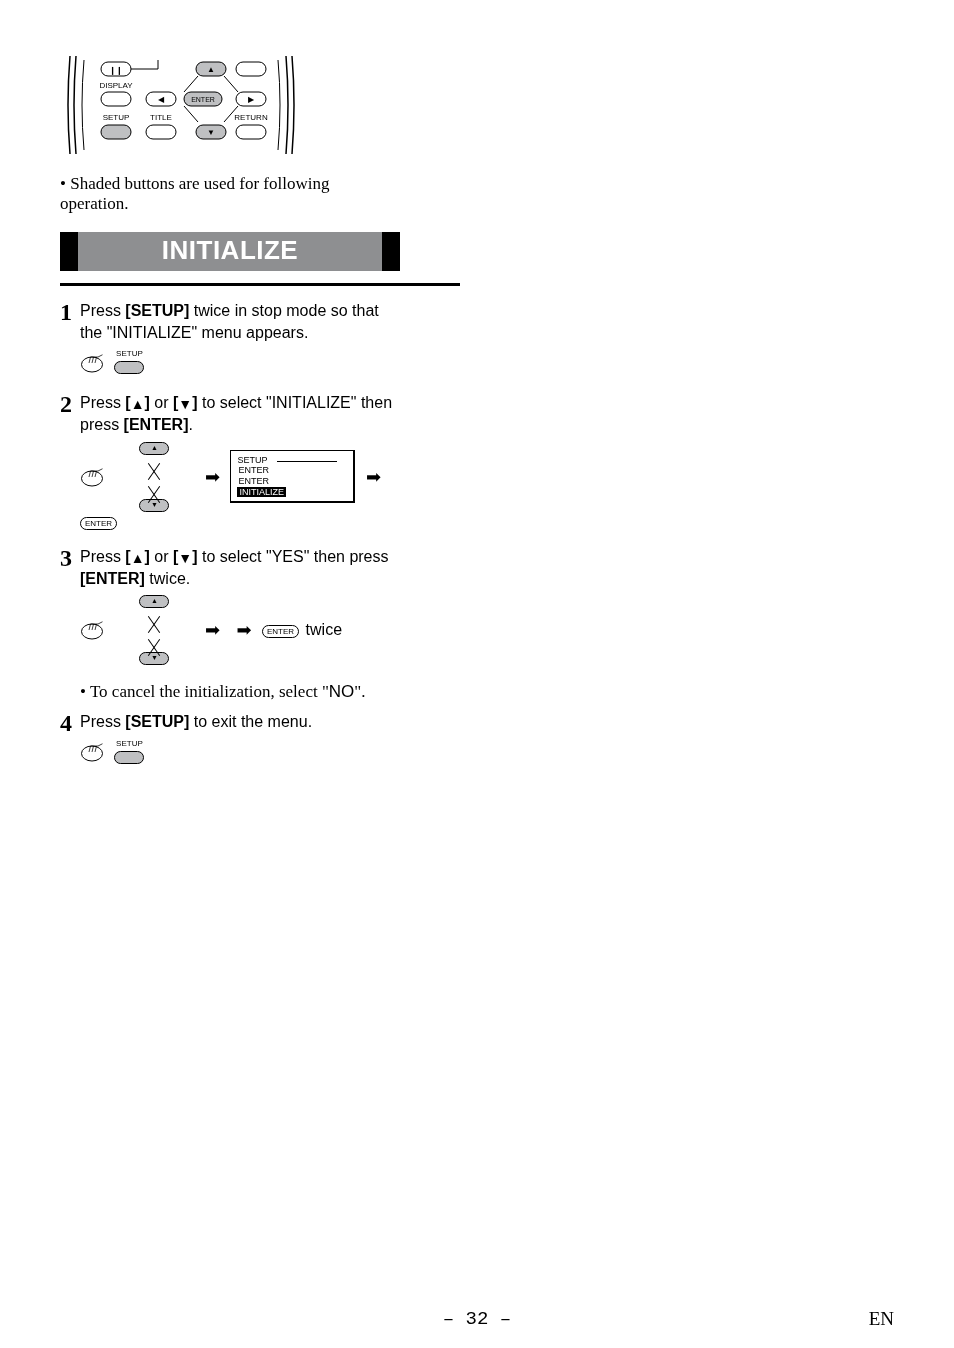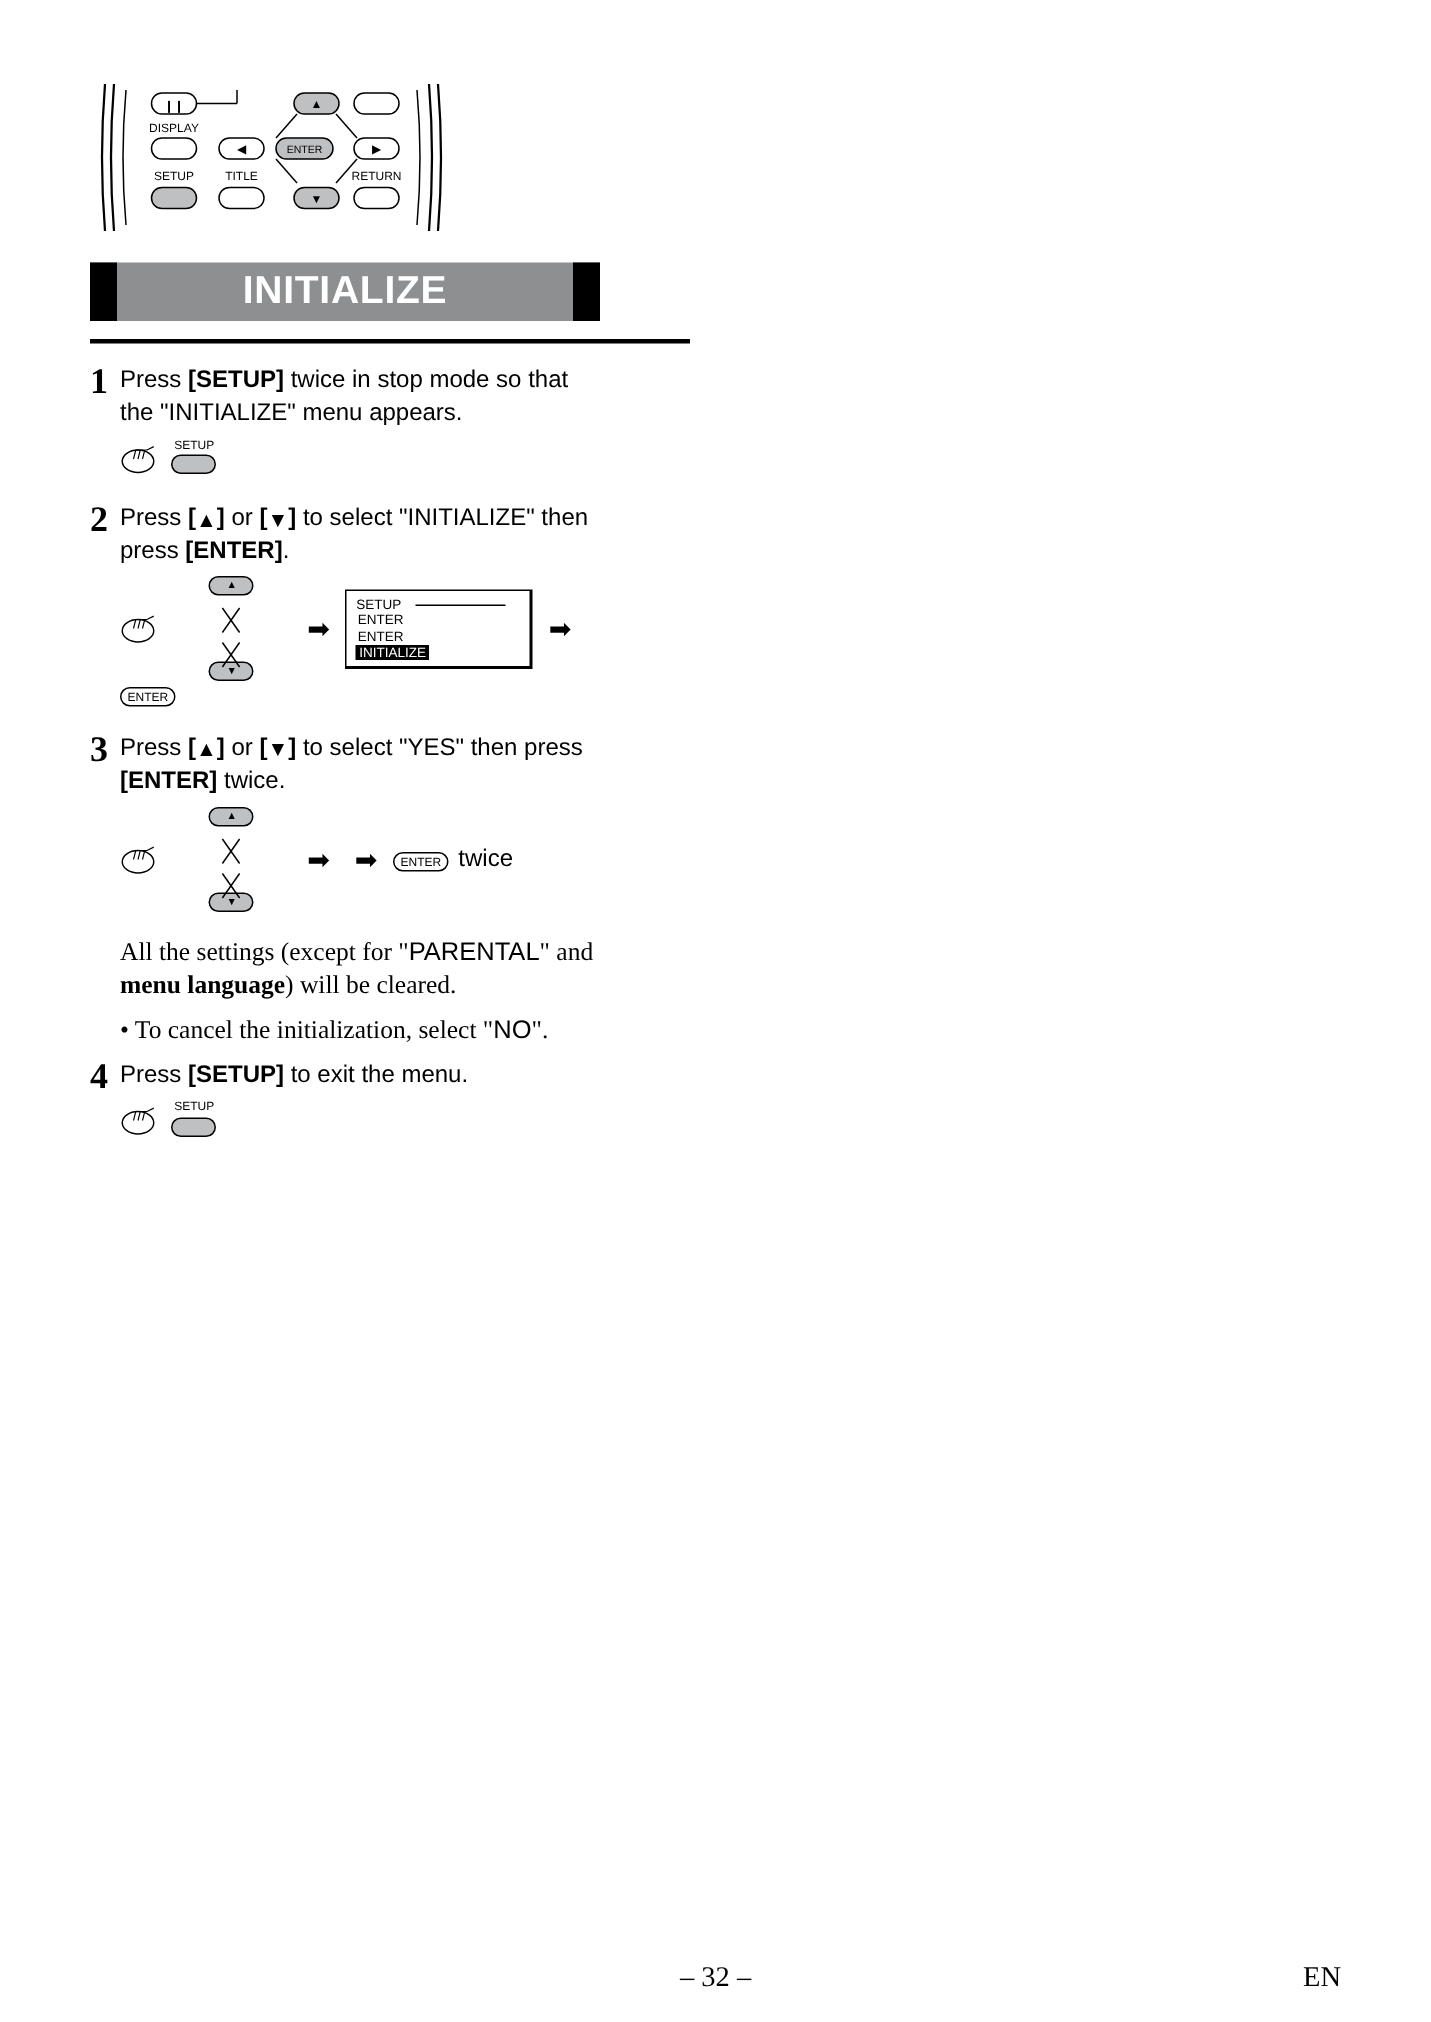--- a/index.html
+++ b/index.html
@@ -131,21 +131,21 @@
     line-height: 1.3;
   }
   .page-footer {
     position: absolute;
     bottom: 40px;
     left: 0;
     width: 954px;
     font-family: "Times New Roman", serif;
     font-size: 19px;
   }
-  .page-num { position:absolute; left:50%; transform:translateX(-50%);}
+  .page-num { position:absolute; left:50%; transform:translateX(-50%);font-family:Liberation Mono, monospace;}
   .lang { position:absolute; right:60px;}
   .navcross {
     display:inline-block;
     position:relative;
     width:80px;
     height:70px;
     vertical-align:middle;
   }
   .navcross .btn-pill{position:absolute;}
   .navcross .u{top:0;left:25px;}
@@ -200,20 +200,21 @@
       <line x1="158" y1="72" x2="172" y2="56" stroke="#000"></line>
 
       <rect x="35" y="75" rx="7" ry="7" width="30" height="14" fill="#bfc0c2" stroke="#000"></rect>
       <rect x="80" y="75" rx="7" ry="7" width="30" height="14" fill="none" stroke="#000"></rect>
       <rect x="130" y="75" rx="7" ry="7" width="30" height="14" fill="#bfc0c2" stroke="#000"></rect>
       <text x="145" y="85" font-size="8" text-anchor="middle">▼</text>
       <rect x="170" y="75" rx="7" ry="7" width="30" height="14" fill="none" stroke="#000"></rect>
     </svg>
   </div>
 
+  <div class="shaded-note">• <span>Shaded buttons are used for following operation.</span></div>
 
   <div class="section-header">INITIALIZE</div>
 
 
   <hr class="hr-thick">
 
   <div class="step">
     <span class="num">1</span>
     <span>Press </span><span class="bold">[SETUP]</span><span> twice in stop mode so that the "INITIALIZE" menu appears.</span>
   </div>
@@ -272,23 +273,20 @@
       <span class="ln2" style="position:absolute"></span>
       <span class="ln3"></span>
       <span class="ln4"></span>
     </span>
     <span class="arrow-sep">➡</span>
     <span class="arrow-sep">➡</span>
     <span class="enter-pill">ENTER</span>
     <span style="font-family:Arial;font-size:16px;vertical-align:middle;margin-left:2px;">twice</span>
   </div>
 
-  <div class="sub-note">
-    <span>All the settings (except for "</span><span style="font-family:Arial,sans-serif">PARENTAL</span><span>" and </span><span class="bold">menu language</span><span>) will be cleared.</span>
-  </div>
   <div class="sub-note" style="margin-top:0;">
     • <span>To cancel the initialization, select "</span><span style="font-family:Arial,sans-serif">NO</span><span>".</span>
   </div>
 
   <div class="step" style="margin-top:4px;">
     <span class="num">4</span>
     <span>Press </span><span class="bold">[SETUP]</span><span> to exit the menu.</span>
   </div>
   <div class="icon-row">
     <svg class="hand" viewBox="0 0 40 28">

